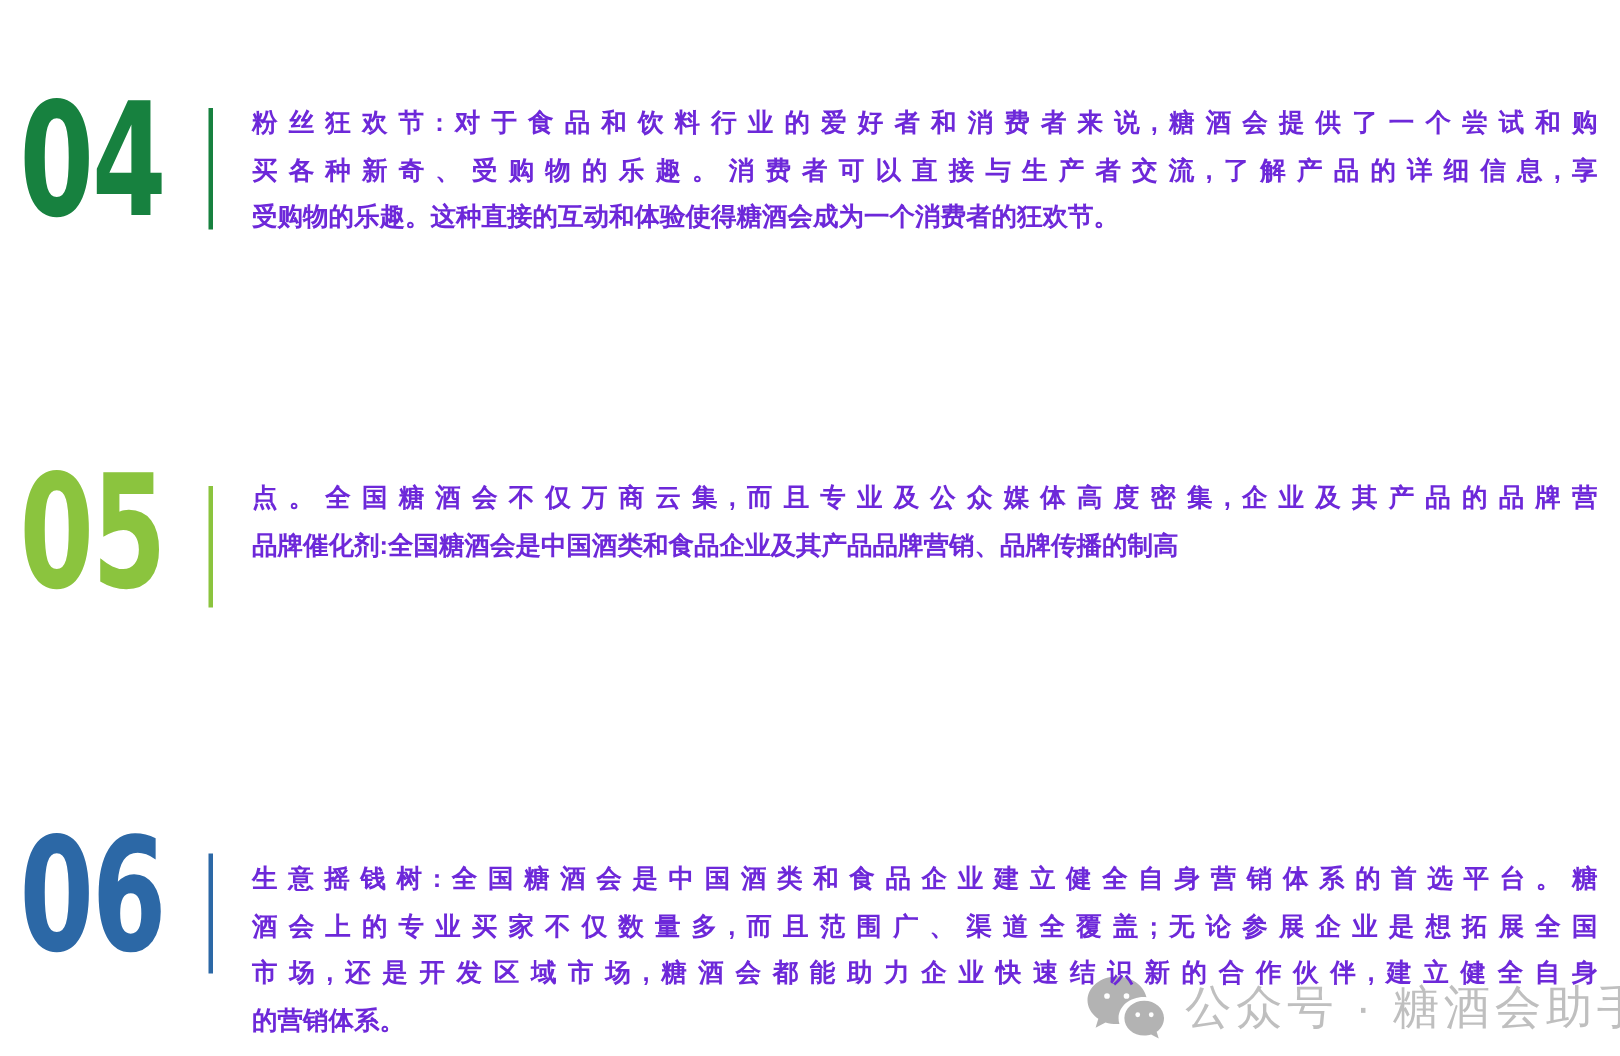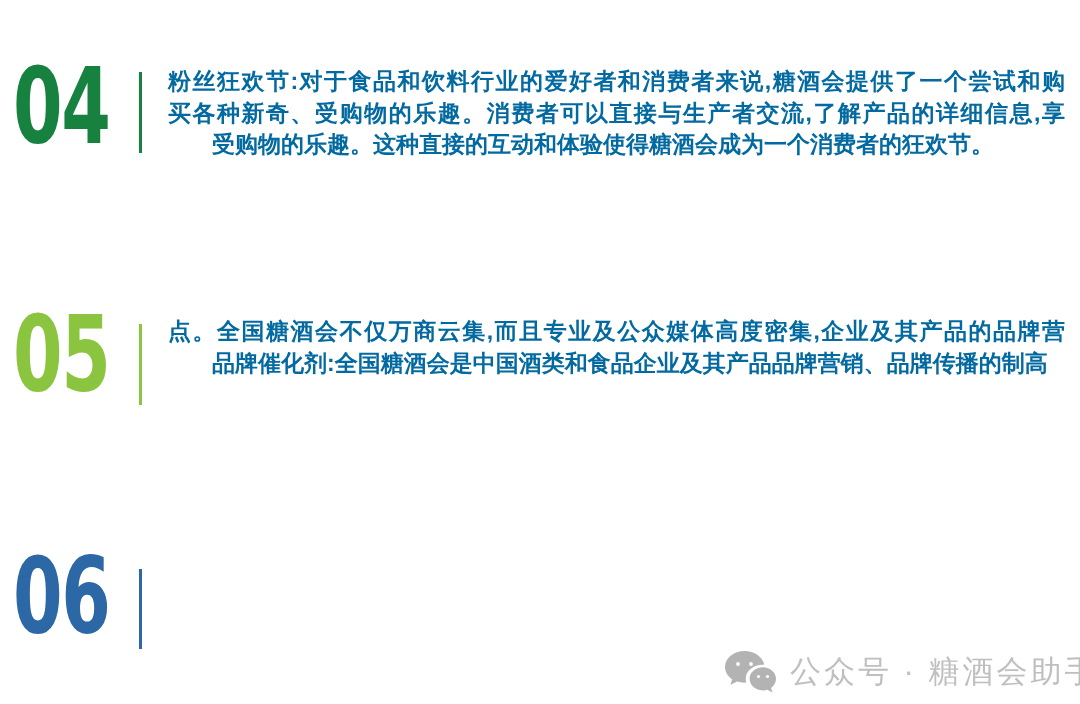--- a/index.html
+++ b/index.html
@@ -38,36 +38,35 @@
   }
   .div-1 { top: 72px;  height: 81px; }
   .div-2 { top: 324px; height: 81px; }
   .div-3 { top: 569px; height: 80px; }
 
   
   .body-text {
     position: absolute;
     left: 168px;
     width: 897px;
-    color: #0369a1;
+    color: #6d28d9;
     font-weight: bold;
-    font-size: 23px;
+    font-size: 17px;
     line-height: 31.5px;
     z-index: 2;
   }
   .text-1 { top: 66px; }
   .text-2 { top: 316px; }
   .text-3 { top: 570px; }
   .line {
     text-align: justify;
     text-align-last: justify;
   }
   .line:last-child {
     text-align-last: left;
-    margin-left: 44px;
   }
 
   
   .watermark {
     position: absolute;
     left: 724px;
     top: 650px;
     display: flex;
     align-items: center;
     gap: 14px;
@@ -116,14 +115,20 @@
 
   <div class="num num-2" style="color: rgb(139, 196, 62);">05</div>
   <div class="divider div-2" style="color: rgb(139, 196, 62);"></div>
   <div class="body-text text-2">
     <div class="line">点。全国糖酒会不仅万商云集,而且专业及公众媒体高度密集,企业及其产品的品牌营</div>
     <div class="line">品牌催化剂:全国糖酒会是中国酒类和食品企业及其产品品牌营销、品牌传播的制高</div>
   </div>
 
   <div class="num num-3" style="color: rgb(44, 104, 166);">06</div>
   <div class="divider div-3" style="color: rgb(44, 104, 166);"></div>
+  <div class="body-text text-3">
+    <div class="line">生意摇钱树:全国糖酒会是中国酒类和食品企业建立健全自身营销体系的首选平台。糖</div>
+    <div class="line">酒会上的专业买家不仅数量多,而且范围广、渠道全覆盖;无论参展企业是想拓展全国</div>
+    <div class="line">市场,还是开发区域市场,糖酒会都能助力企业快速结识新的合作伙伴,建立健全自身</div>
+    <div class="line">的营销体系。</div>
+  </div>
 
 </div>
 
 </body></html>

